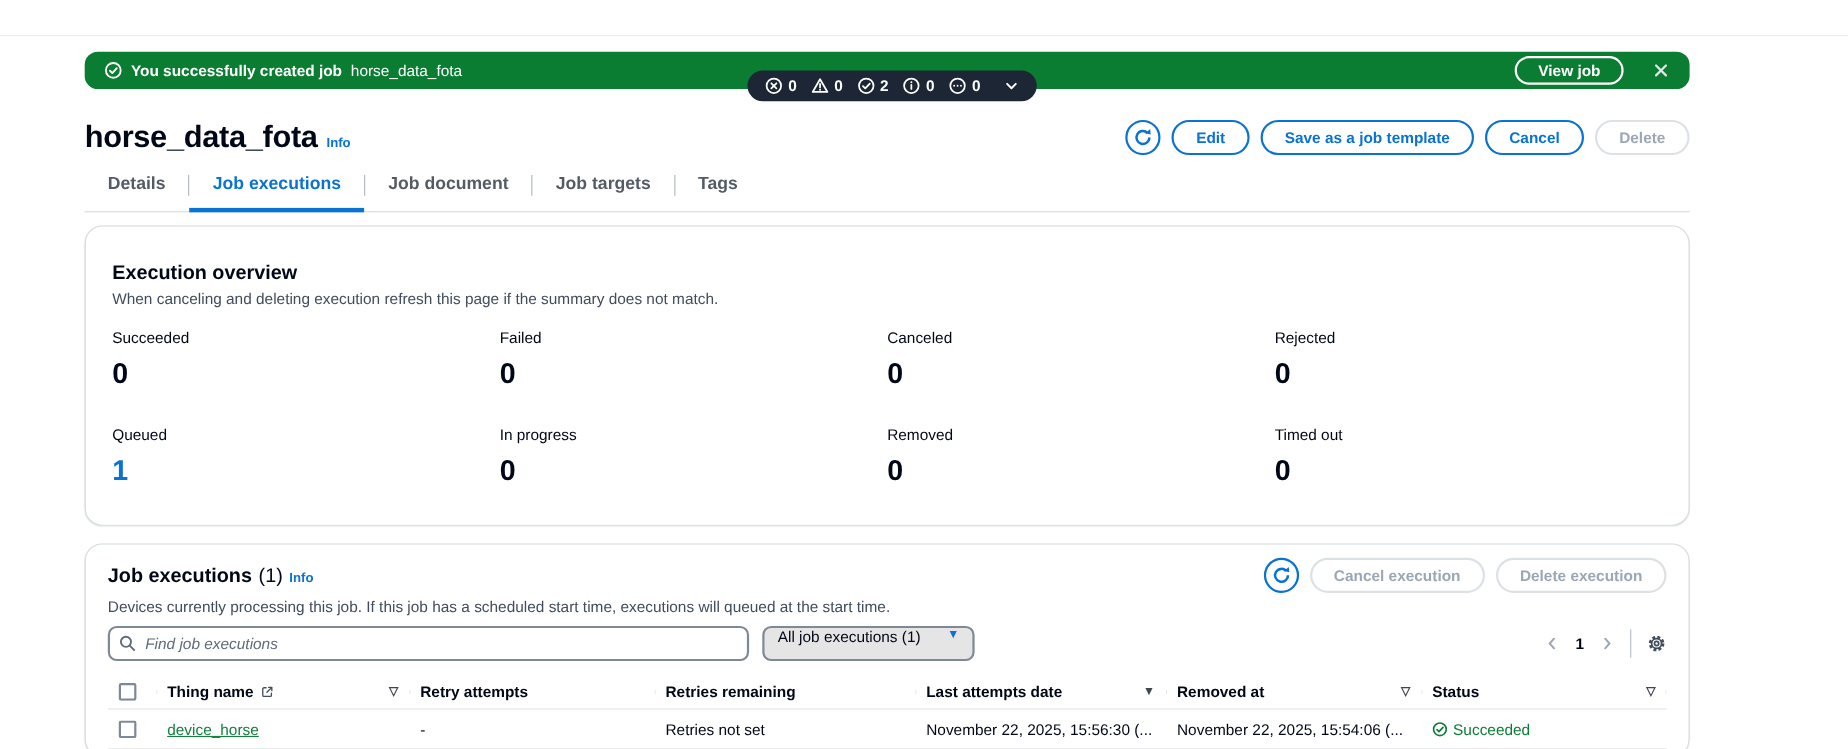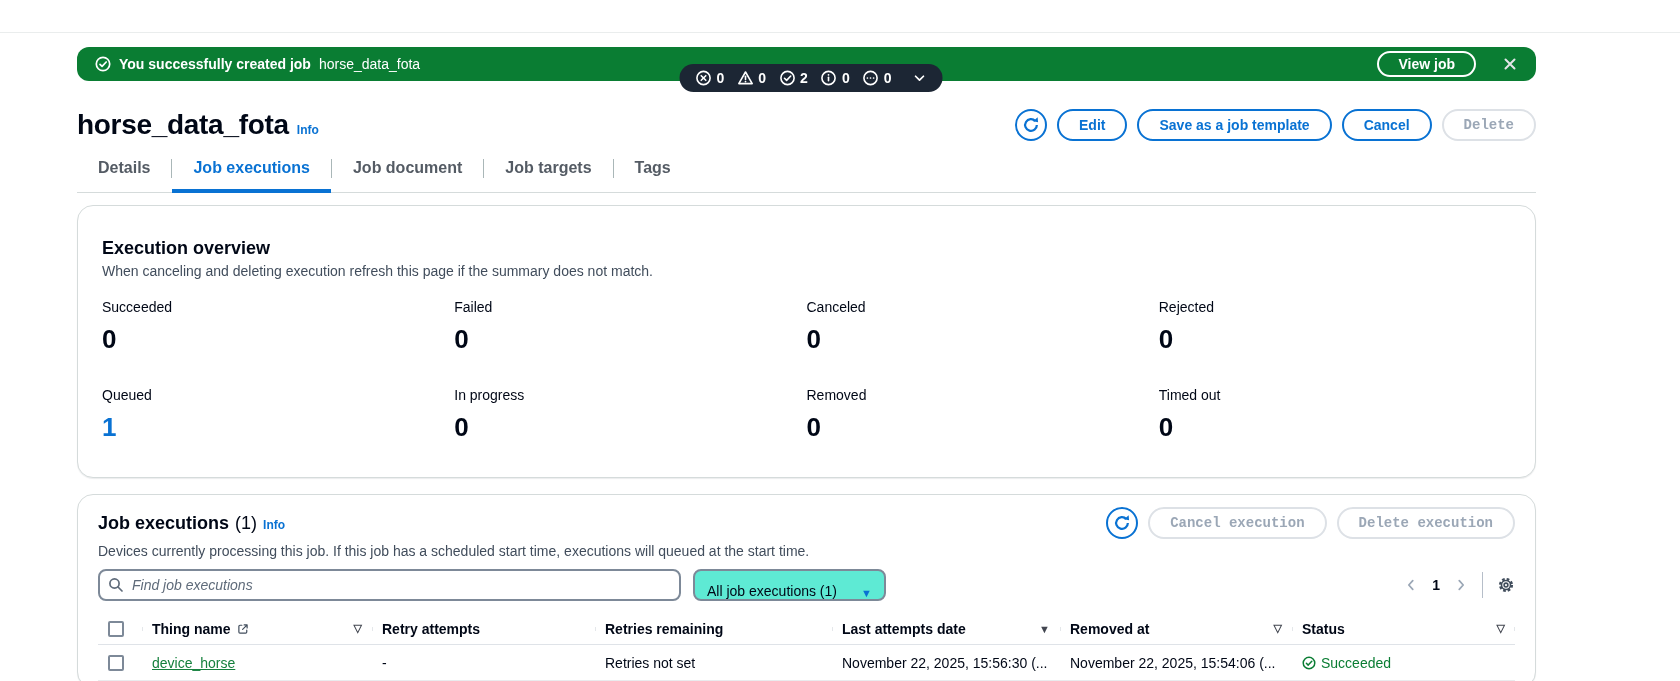--- a/index.html
+++ b/index.html
@@ -32,21 +32,21 @@
   .page-header { margin-top:28px; display:flex; align-items:center; justify-content:space-between; }
   .title-wrap { display:flex; align-items:baseline; gap:8px; }
   .page-title { font-size:28px; font-weight:700; letter-spacing:-0.3px; }
   .info-link { font-size:12px; font-weight:700; color:#0972d3; cursor:pointer; }
   .actions { display:flex; align-items:center; gap:10px; }
   .icon-btn { width:32px; height:32px; border-radius:50%; border:2px solid #0972d3;
     background:#fff; color:#0972d3; display:flex; align-items:center; justify-content:center; cursor:pointer; }
   .btn { height:32px; border:2px solid #0972d3; border-radius:16px; background:#fff;
     color:#0972d3; font-weight:700; font-size:14px; padding:0 20px; cursor:pointer;
     font-family:"Liberation Sans", sans-serif; white-space:nowrap; }
-  .btn.disabled { border-color:#dde1e6; color:#9ba7b6; cursor:default;font-family:Liberation Mono, monospace; }
+  .btn.disabled { border-color:#dde1e6; color:#9ba7b6; cursor:default; }
 
   
   .tabs { margin-top:10px; display:flex; align-items:stretch; border-bottom:1px solid #d5dbdb; }
   .tab { font-size:16px; font-weight:700; color:#545b64; padding:8px 21px 12px;
     cursor:pointer; margin-bottom:-1px; border-bottom:4px solid transparent; }
   .tab.active { color:#0972d3; border-bottom-color:#0972d3; }
   .tab-sep { width:1px; background:#aab7b8; margin:8px 0 14px; }
 
   
   .card { background:#fff; border:1px solid #d5dbdb; border-radius:16px;
@@ -66,22 +66,22 @@
   .execs-header { display:flex; align-items:center; justify-content:space-between; }
   .execs-title { display:flex; align-items:baseline; gap:6px; }
 
   .controls { margin-top:10px; display:flex; align-items:center; gap:12px; }
   .search-box { position:relative; width:583px; }
   .search-box svg { position:absolute; left:10px; top:8px; color:#5f6b7a; }
   .search-input { width:100%; height:32px; border:2px solid #7d8998; border-radius:8px;
     padding:0 10px 0 32px; font-size:14px; font-family:"Liberation Sans", sans-serif; color:#8b5cf6; }
   .search-input::placeholder { font-style:italic; color:#5f6b7a; }
   .select-box { width:193px; height:32px; border:2px solid #7d8998; border-radius:8px;
-    display:flex; align-items:flex-end; justify-content:space-between; padding:0 12px;
-    font-size:14px; cursor:pointer; background:#5eead4; }
+    display:flex; align-items:flex-start; justify-content:space-between; padding:0 12px;
+    font-size:14px; cursor:pointer; background:#e5e5e5; }
   .select-caret { color:#0972d3; font-size:11px; }
   .right-controls { margin-left:auto; display:flex; align-items:center; gap:14px; }
   .pager { display:flex; align-items:center; gap:14px; }
   .pg-chev { color:#9ba7b6; cursor:pointer; }
   .pg-num { font-size:14px; font-weight:700; cursor:pointer; }
   .ctl-sep { width:1px; height:26px; background:#b6bec9; }
   .gear { color:#414d5c; cursor:pointer; }
 
   
   .table { margin-top:12px; }

